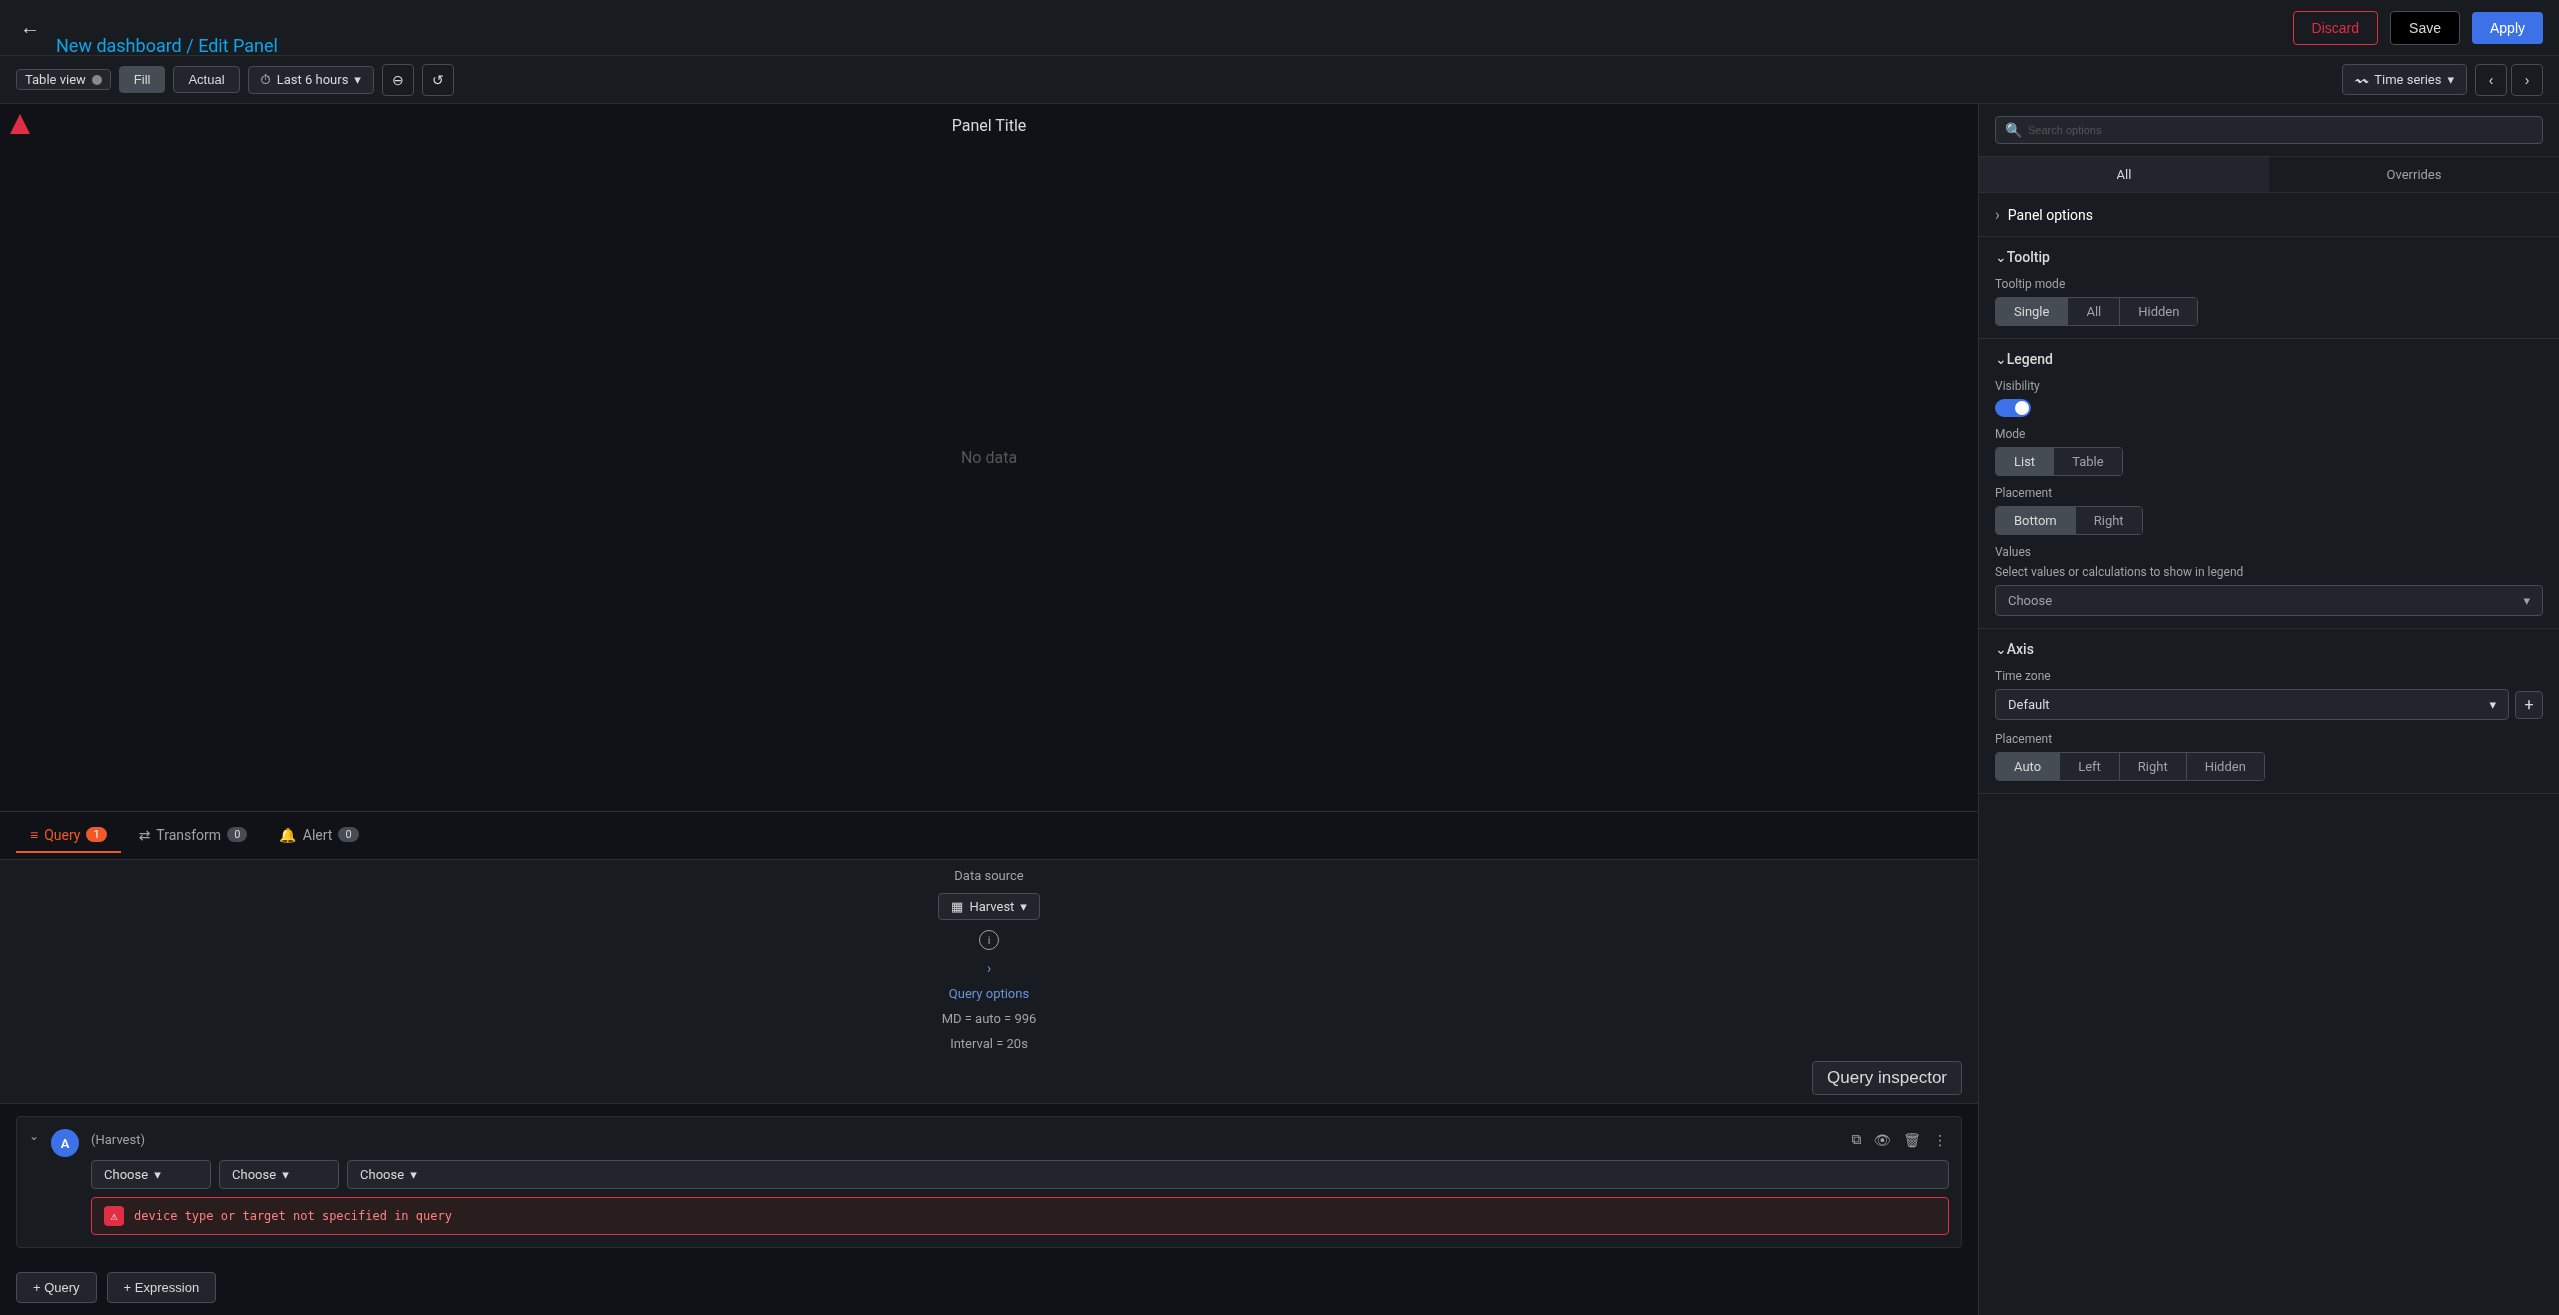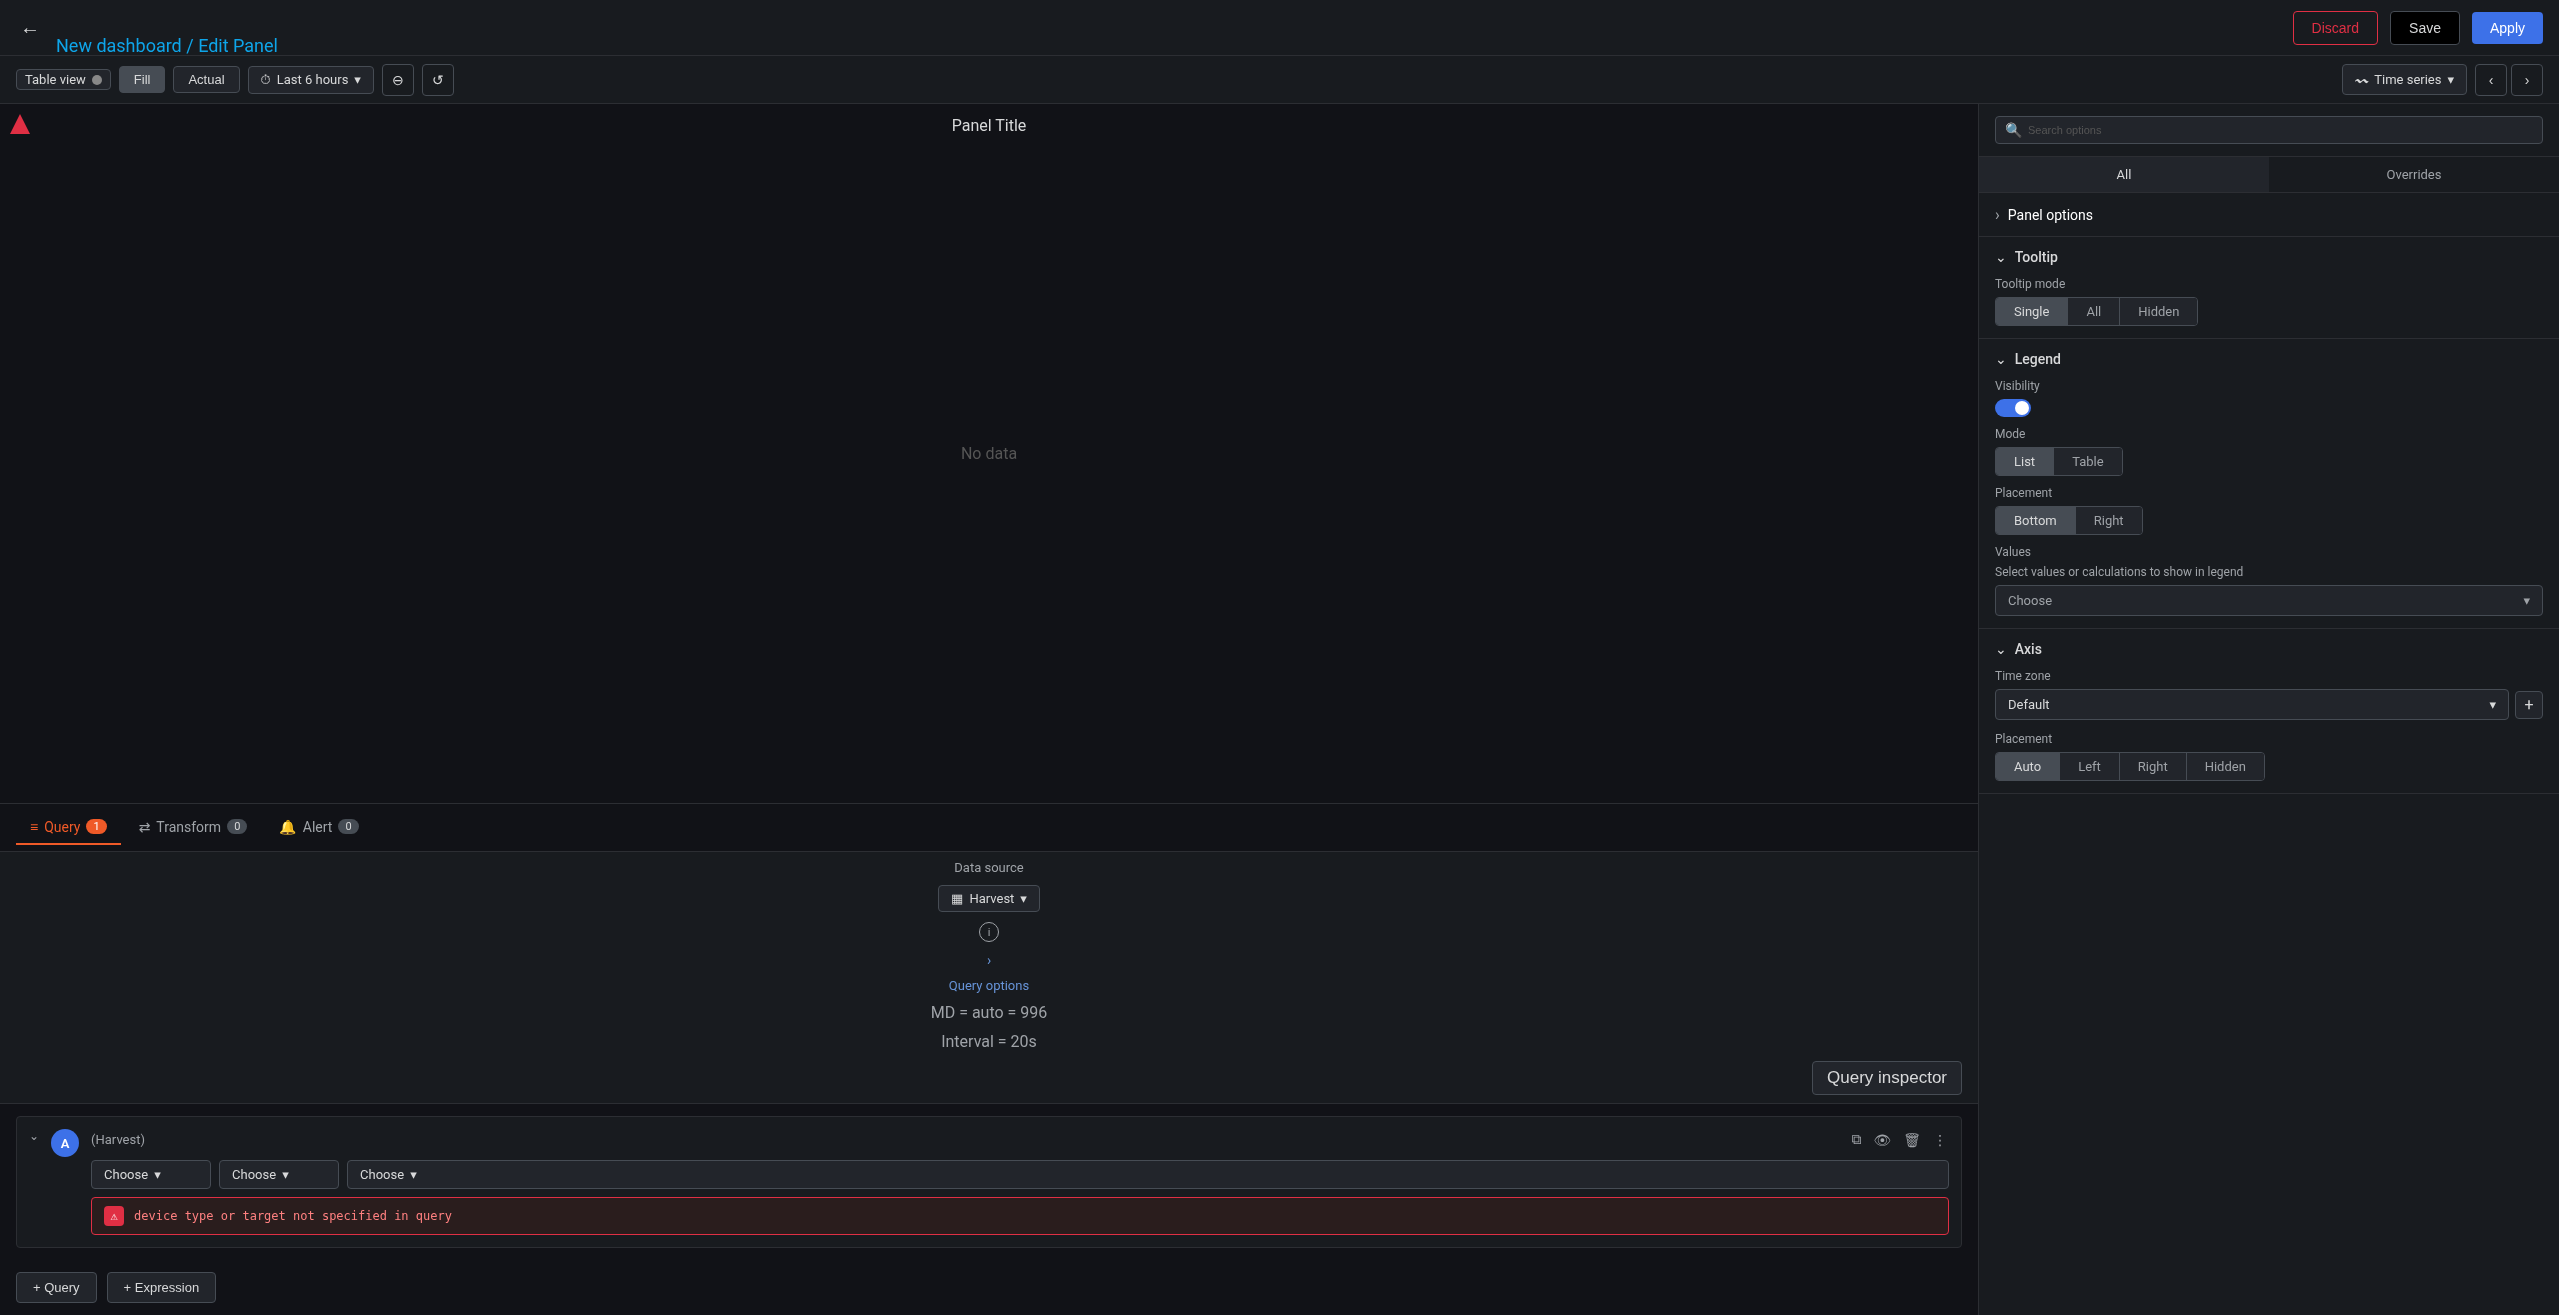--- a/index.html
+++ b/index.html
@@ -271,21 +271,21 @@
     .query-options-link {
       color: #6794d8;
       cursor: pointer;
       font-size: 13px;
       display: flex;
       align-items: center;
       gap: 4px;
     }
     .query-meta {
       color: #9fa3a8;
-      font-size: 16px;
+      font-size: 13px;
     }
     .query-inspector-btn {
       margin-left: auto;
       background: #22252b;
       border: 1px solid #464c54;
       border-radius: 4px;
       padding: 6px 14px;
       color: #d8d9da;
       cursor: pointer;
       font-size: 17px;
@@ -471,21 +471,20 @@
     }
 
     
     .tooltip-section {
       padding: 12px 16px;
       border-bottom: 1px solid #2c2e33;
     }
     .section-title-row {
       display: flex;
       align-items: flex-start;
-      gap: 8px;
       margin-bottom: 12px;
       cursor: pointer;
     }
     .section-title {
       font-size: 14px;
       font-weight: 500;
     }
     .field-label {
       color: #9fa3a8;
       font-size: 12px;

